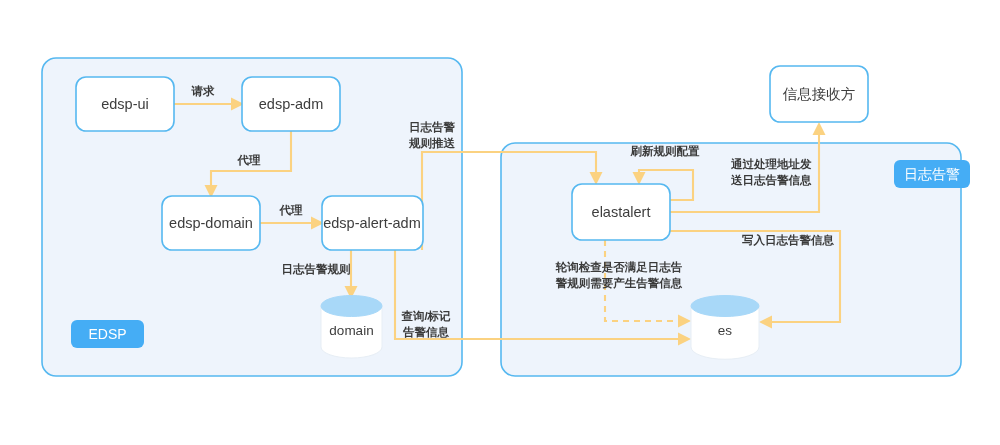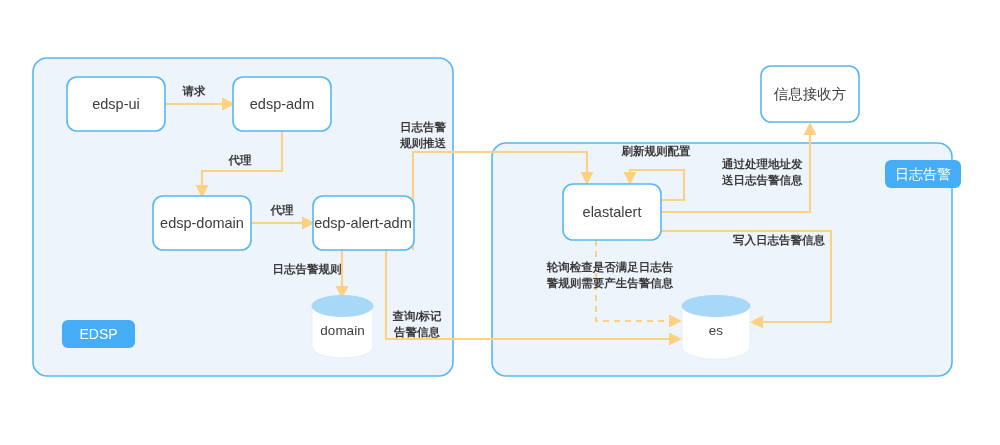--- a/index.html
+++ b/index.html
@@ -1,18 +1,18 @@
 <!DOCTYPE html>
 <html><head>
 <meta charset="utf-8">
 <style>
   html,body{margin:0;padding:0;background:#ffffff;}
   body{width:1000px;height:445px;overflow:hidden;
        font-family:"Liberation Sans","DejaVu Sans",sans-serif;}
-  #stage{position:relative;width:800px;height:445px;background:#ffffff;}
+  #stage{position:relative;width:800px;height:445px;background:#ffffff;margin-left:9px;}
   svg#diagram{position:absolute;left:0;top:0;width:1000px;height:445px;}
   .panel-rect{fill:#eef4fc;stroke:#56b8f0;stroke-width:1.6;}
   .node-rect{fill:#ffffff;stroke:#56b8f0;stroke-width:1.6;}
   .node-label{font-family:"Liberation Sans","DejaVu Sans",sans-serif;
               font-size:14.5px;fill:#3d3d3d;text-anchor:middle;
               dominant-baseline:middle;}
   .cyl-body{fill:#ffffff;stroke:#e7eef5;stroke-width:1;}
   .cyl-top{fill:#a8d8f8;stroke:#a8d8f8;stroke-width:1;}
   .cyl-label{font-family:"Liberation Sans","DejaVu Sans",sans-serif;
              font-size:13.5px;fill:#3d3d3d;text-anchor:middle;

